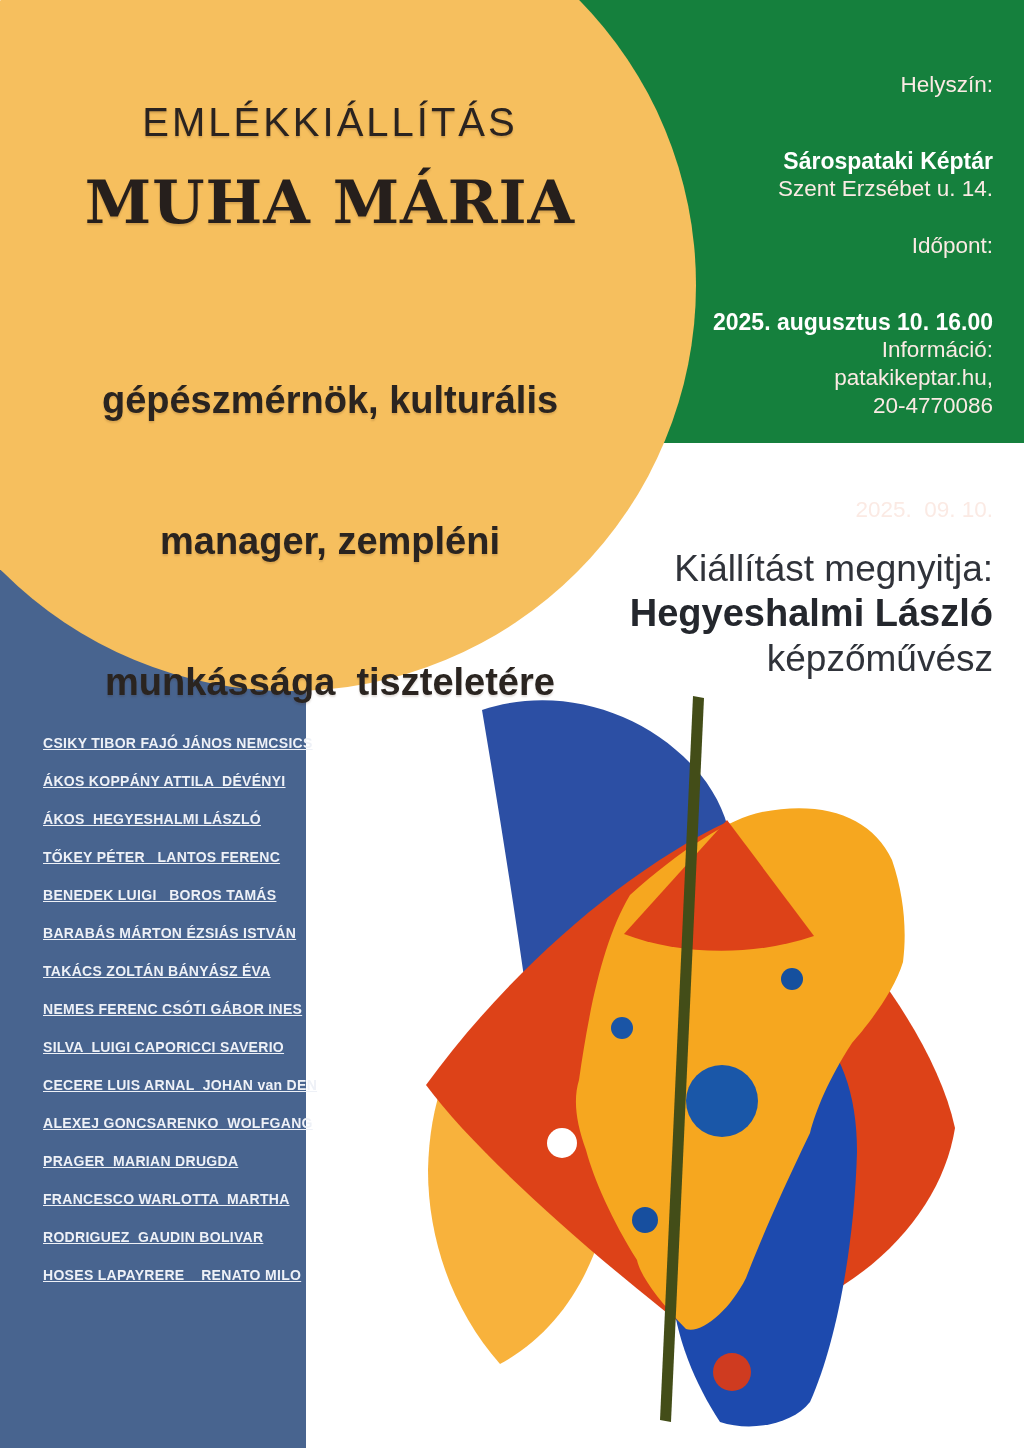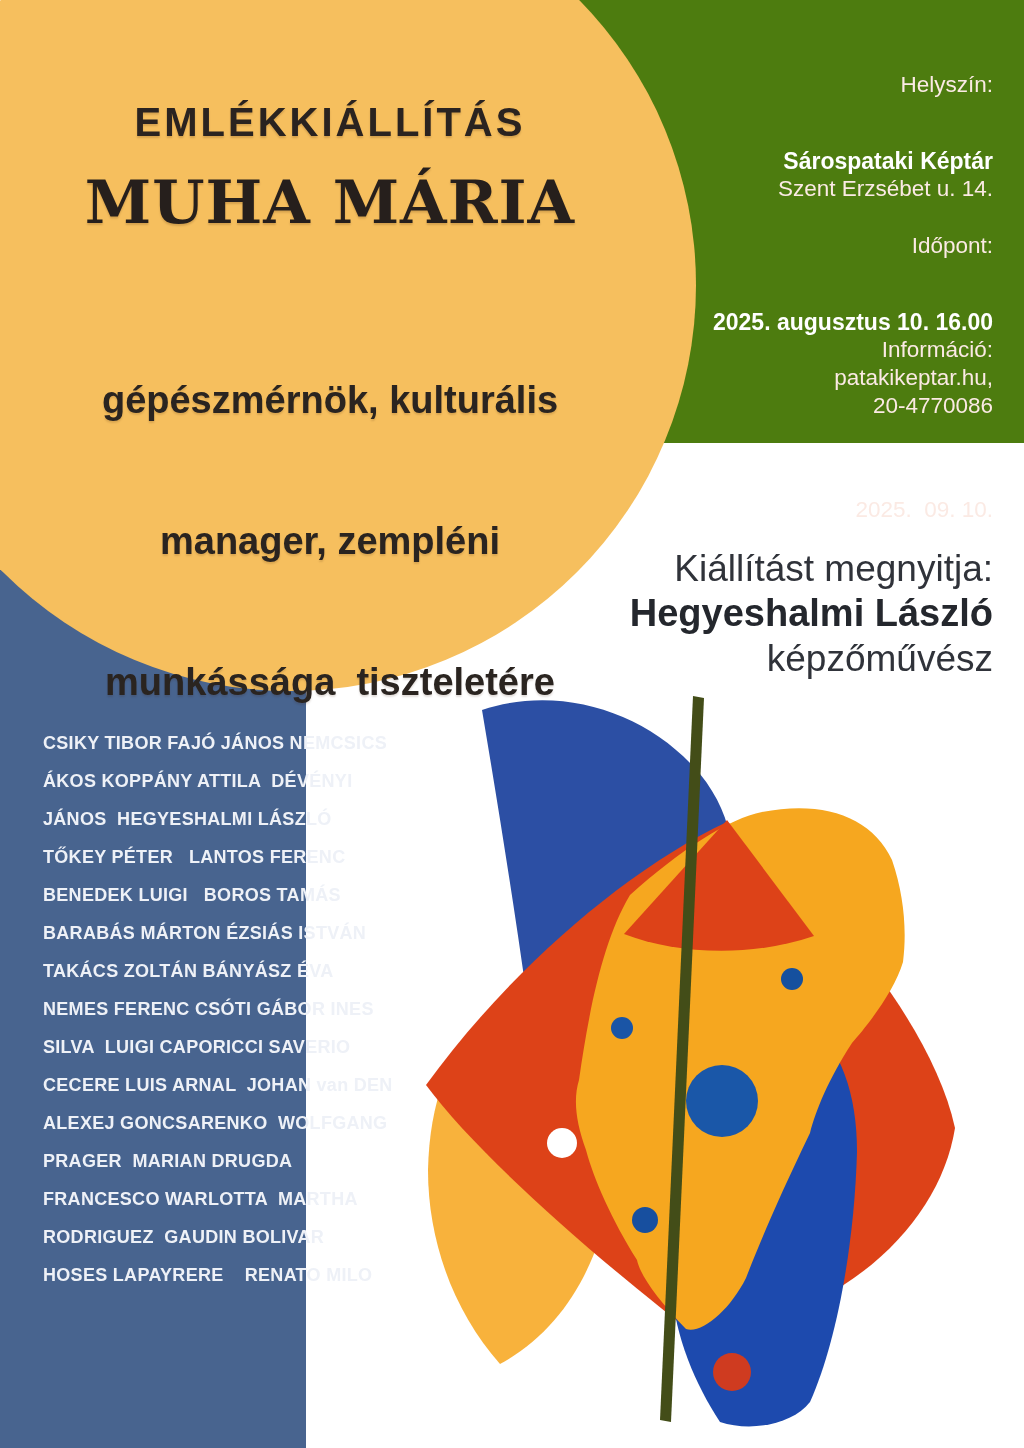--- a/index.html
+++ b/index.html
@@ -12,42 +12,42 @@
     font-family:"Liberation Sans", sans-serif;
   }
   
   .blue-col{
     position:absolute;left:0;top:555px;width:306px;bottom:0;
     background:#48648f;
   }
   
   .red-block{
     position:absolute;left:500px;top:0;width:524px;height:443px;
-    background:#4d7c0f;
+    background:#15803d;
   }
   .red-info{
     position:absolute;top:71px;right:31px;left:40px;
     text-align:right;color:#fbeae4;
     font-size:22.5px;line-height:28px;
   }
   .red-info .grp{margin-bottom:29px;}
   .red-info .b{font-weight:bold;color:#ffffff;font-size:23px;margin-top:48px;}
   .red-info .pre{white-space:pre-wrap;}
   
   .yellow-circle{
     position:absolute;left:-116px;top:-121px;width:812px;height:812px;
     border-radius:50%;
     background:#f6bf5e;
   }
   .circle-text{
     position:absolute;left:60px;top:100px;width:540px;
     text-align:center;color:#2a2320;
   }
   .circle-title{
-    font-size:40px;font-weight:700;letter-spacing:3px;
+    font-size:40px;font-weight:400;letter-spacing:3px;
     text-shadow:0 2px 2px rgba(60,30,0,0.18);
   }
   .circle-name{
     margin-top:22px;
     font-family:"DejaVu Serif", serif;
     font-size:60px;font-weight:bold;letter-spacing:1px;
     color:#261f1c;
     text-shadow:0 2px 2px rgba(60,30,0,0.18);
   }
   .circle-sub{
@@ -59,22 +59,22 @@
   
   .opener{
     position:absolute;right:31px;top:546px;width:500px;
     text-align:right;color:#30333a;
     font-size:37px;line-height:45px;
   }
   .opener .b{font-weight:bold;font-size:38px;color:#24272d;}
   
   .names{
     position:absolute;left:43px;top:724px;width:260px;
-    color:#eef1f7;font-size:18px;font-weight:bold;
-    letter-spacing:0.3px;line-height:38px;
+    color:#eef1f7;font-size:14px;font-weight:bold;
+    letter-spacing:0.3px;line-height:38px;text-decoration:underline;
   }
   .names .row{white-space:pre;}
   
   .artwork{position:absolute;left:420px;top:690px;width:604px;height:758px;}
 </style>
 </head>
 <body>
 
 <div class="poster">
 
@@ -114,21 +114,21 @@
 
   <div class="opener">
     <div>Kiállítást megnyitja:</div>
     <div class="b">Hegyeshalmi László</div>
     <div>képzőművész</div>
   </div>
 
   <div class="names">
     <div class="row">CSIKY TIBOR FAJÓ JÁNOS NEMCSICS</div>
     <div class="row">ÁKOS KOPPÁNY ATTILA  DÉVÉNYI</div>
-    <div class="row">JÁNOS  HEGYESHALMI LÁSZLÓ</div>
+    <div class="row">ÁKOS  HEGYESHALMI LÁSZLÓ</div>
     <div class="row">TŐKEY PÉTER   LANTOS FERENC</div>
     <div class="row">BENEDEK LUIGI   BOROS TAMÁS</div>
     <div class="row">BARABÁS MÁRTON ÉZSIÁS ISTVÁN</div>
     <div class="row">TAKÁCS ZOLTÁN BÁNYÁSZ ÉVA</div>
     <div class="row">NEMES FERENC CSÓTI GÁBOR INES</div>
     <div class="row">SILVA  LUIGI CAPORICCI SAVERIO</div>
     <div class="row">CECERE LUIS ARNAL  JOHAN van DEN</div>
     <div class="row">ALEXEJ GONCSARENKO  WOLFGANG</div>
     <div class="row">PRAGER  MARIAN DRUGDA</div>
     <div class="row">FRANCESCO WARLOTTA  MARTHA</div>

